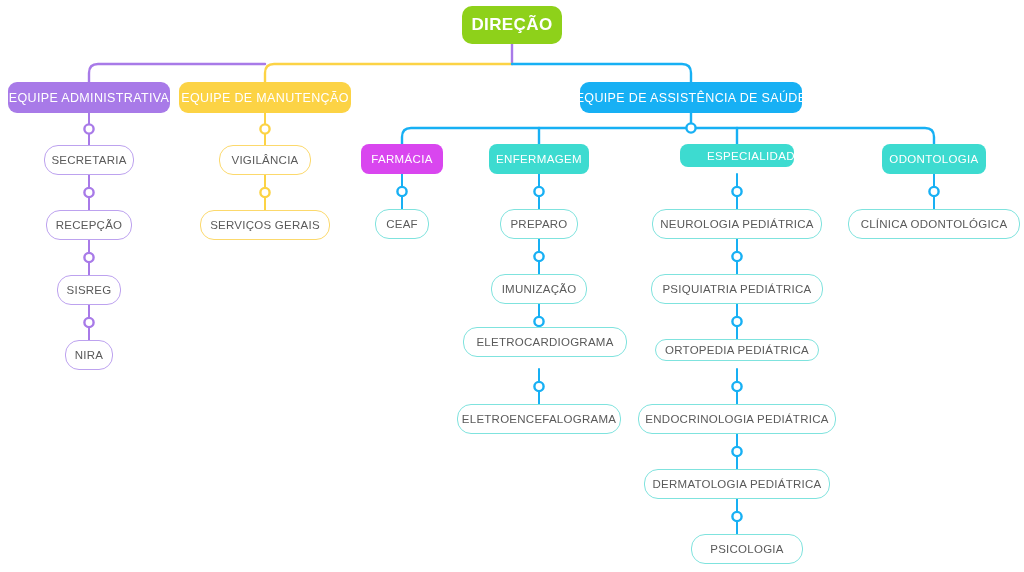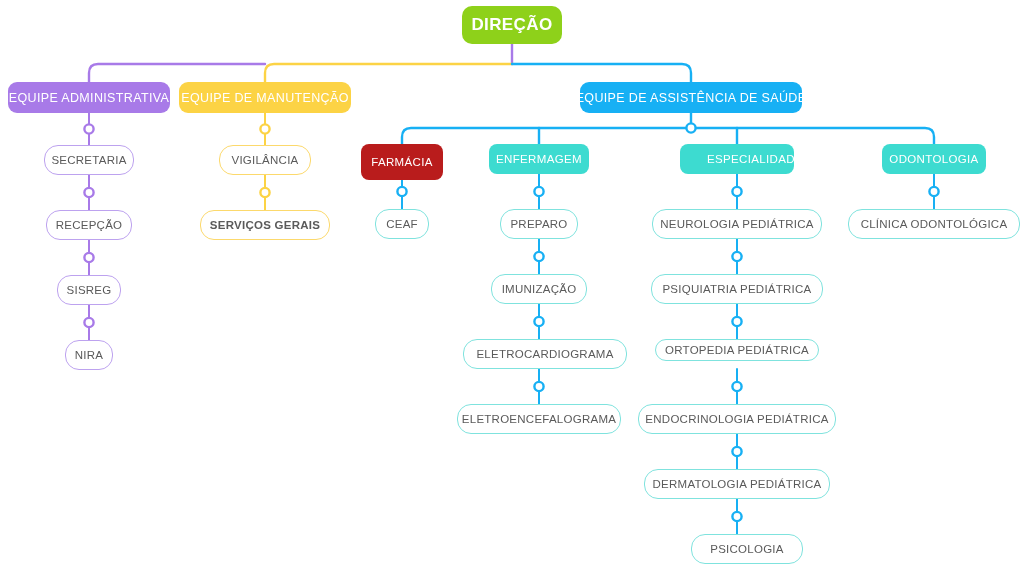--- a/index.html
+++ b/index.html
@@ -76,29 +76,29 @@
   <div id="nodes">
       <div class="node root" style="left: 462px; top: 6px; width: 100px; height: 38px; background: rgb(142, 209, 26);">DIREÇÃO</div>
       <div class="node hdr" style="left: 8px; top: 82px; width: 162px; height: 31px; background: rgb(168, 122, 232);">EQUIPE ADMINISTRATIVA</div>
       <div class="node hdr" style="left: 179px; top: 82px; width: 172px; height: 31px; background: rgb(252, 211, 69);">EQUIPE DE MANUTENÇÃO</div>
       <div class="node hdr" style="left: 580px; top: 82px; width: 222px; height: 31px; background: rgb(23, 176, 244);">EQUIPE DE ASSISTÊNCIA DE SAÚDE</div>
       <div class="node leaf" style="left: 44px; top: 145px; width: 90px; height: 30px; border-color: rgb(189, 162, 239); color: rgb(90, 90, 90);">SECRETARIA</div>
       <div class="node leaf" style="left: 46px; top: 210px; width: 86px; height: 30px; border-color: rgb(189, 162, 239); color: rgb(90, 90, 90);">RECEPÇÃO</div>
       <div class="node leaf" style="left: 57px; top: 275px; width: 64px; height: 30px; border-color: rgb(189, 162, 239); color: rgb(90, 90, 90);">SISREG</div>
       <div class="node leaf" style="left: 65px; top: 340px; width: 48px; height: 30px; border-color: rgb(189, 162, 239); color: rgb(90, 90, 90);">NIRA</div>
       <div class="node leaf" style="left: 219px; top: 145px; width: 92px; height: 30px; border-color: rgb(252, 217, 108); color: rgb(90, 90, 90);">VIGILÂNCIA</div>
-      <div class="node leaf" style="left: 200px; top: 210px; width: 130px; height: 30px; border-color: rgb(252, 217, 108); color: rgb(90, 90, 90); font-weight: bold;">SERVIÇOS GERAIS</div>
-      <div class="node hdr sub" style="left: 361px; top: 144px; width: 82px; height: 36px; background: #b91c1c; border-radius: 8px;">FARMÁCIA</div>
+      <div class="node leaf" style="left: 200px; top: 210px; width: 130px; height: 30px; border-color: rgb(252, 217, 108); color: rgb(90, 90, 90);">SERVIÇOS GERAIS</div>
+      <div class="node hdr sub" style="left: 361px; top: 144px; width: 82px; height: 30px; background: #d946ef; border-radius: 8px;">FARMÁCIA</div>
       <div class="node leaf" style="left: 375px; top: 209px; width: 54px; height: 30px; border-color: rgb(127, 227, 222); color: rgb(90, 90, 90); text-align: right;">CEAF</div>
       <div class="node hdr sub" style="left: 489px; top: 144px; width: 100px; height: 30px; background: rgb(61, 219, 208);">ENFERMAGEM</div>
       <div class="node leaf" style="left: 500px; top: 209px; width: 78px; height: 30px; border-color: rgb(127, 227, 222); color: rgb(90, 90, 90);">PREPARO</div>
       <div class="node leaf" style="left: 491px; top: 274px; width: 96px; height: 30px; border-color: rgb(127, 227, 222); color: rgb(90, 90, 90); text-align: right;">IMUNIZAÇÃO</div>
-      <div class="node leaf" style="left: 463px; top: 339px; width: 164px; height: 30px; border-color: rgb(127, 227, 222); color: rgb(90, 90, 90);">ELETROCARDIOGRAMA</div>
+      <div class="node leaf" style="left: 463px; top: 327px; width: 164px; height: 30px; border-color: rgb(127, 227, 222); color: rgb(90, 90, 90);">ELETROCARDIOGRAMA</div>
       <div class="node leaf" style="left: 457px; top: 404px; width: 164px; height: 30px; border-color: rgb(127, 227, 222); color: rgb(90, 90, 90);">ELETROENCEFALOGRAMA</div>
-      <div class="node hdr sub" style="left: 680px; top: 144px; width: 114px; height: 30px; background: rgb(61, 219, 208); padding-left: 44px;">ESPECIALIDADES</div>
+      <div class="node hdr sub" style="left: 680px; top: 144px; width: 114px; height: 23px; background: rgb(61, 219, 208); padding-left: 44px;">ESPECIALIDADES</div>
       <div class="node leaf" style="left: 652px; top: 209px; width: 170px; height: 30px; border-color: rgb(127, 227, 222); color: rgb(90, 90, 90);">NEUROLOGIA PEDIÁTRICA</div>
       <div class="node leaf" style="left: 651px; top: 274px; width: 172px; height: 30px; border-color: rgb(127, 227, 222); color: rgb(90, 90, 90);">PSIQUIATRIA PEDIÁTRICA</div>
       <div class="node leaf" style="left: 655px; top: 339px; width: 164px; height: 22px; border-color: rgb(127, 227, 222); color: rgb(90, 90, 90);">ORTOPEDIA PEDIÁTRICA</div>
       <div class="node leaf" style="left: 638px; top: 404px; width: 198px; height: 30px; border-color: rgb(127, 227, 222); color: rgb(90, 90, 90);">ENDOCRINOLOGIA PEDIÁTRICA</div>
       <div class="node leaf" style="left: 644px; top: 469px; width: 186px; height: 30px; border-color: rgb(127, 227, 222); color: rgb(90, 90, 90);">DERMATOLOGIA PEDIÁTRICA</div>
       <div class="node leaf" style="left: 691px; top: 534px; width: 112px; height: 30px; border-color: rgb(127, 227, 222); color: rgb(90, 90, 90);">PSICOLOGIA</div>
       <div class="node hdr sub" style="left: 882px; top: 144px; width: 104px; height: 30px; background: rgb(61, 219, 208);">ODONTOLOGIA</div>
       <div class="node leaf" style="left: 848px; top: 209px; width: 172px; height: 30px; border-color: rgb(127, 227, 222); color: rgb(90, 90, 90);">CLÍNICA ODONTOLÓGICA</div>
     </div>
 </div>

